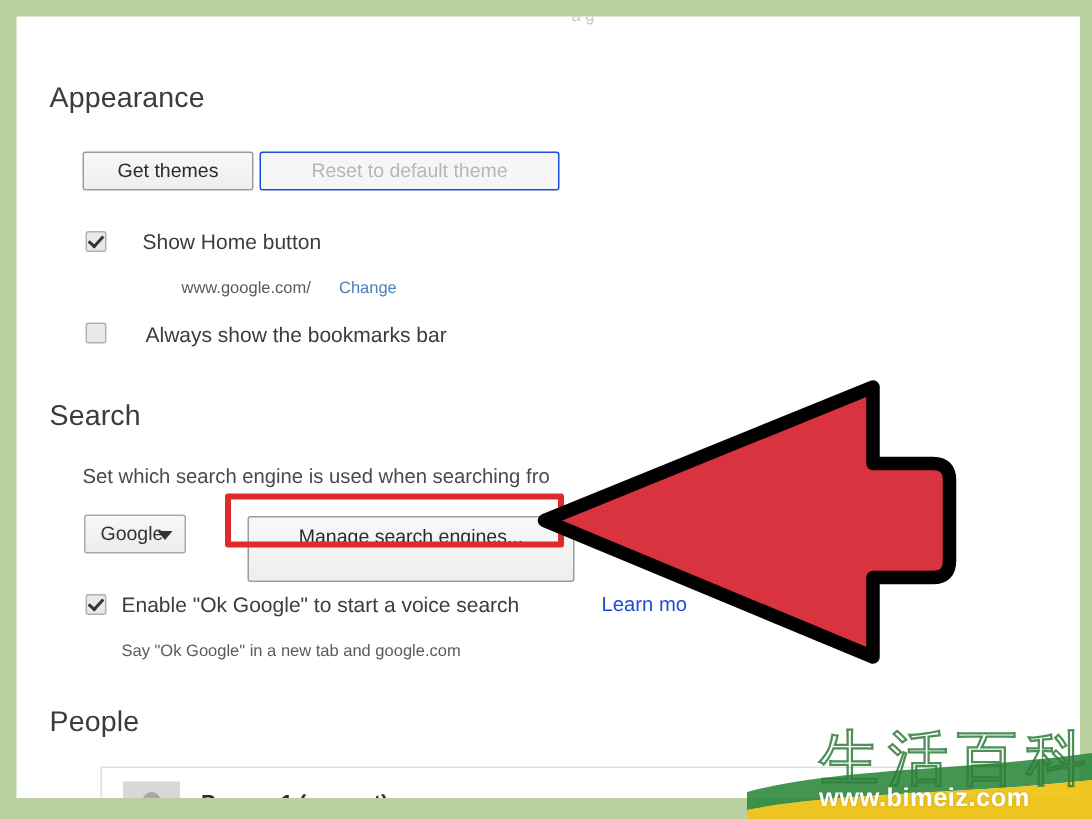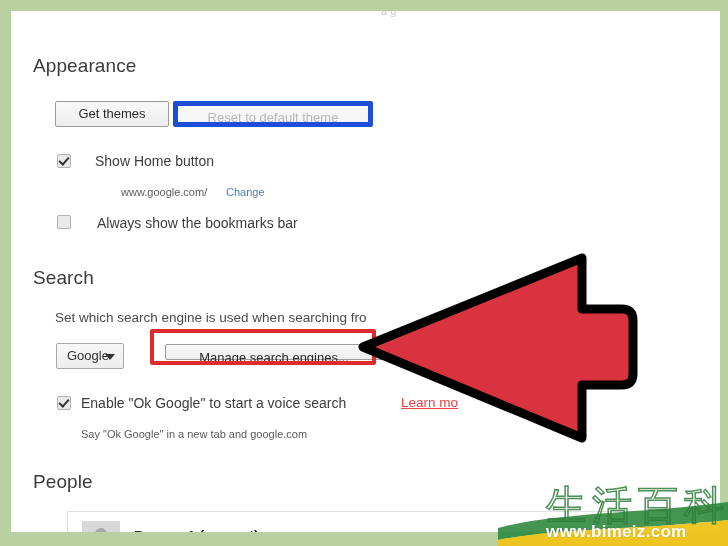--- a/index.html
+++ b/index.html
@@ -62,21 +62,21 @@
     border-radius: 2px;
     background: linear-gradient(#f8f8f8, #eeeeee);
     white-space: nowrap;
     text-align: center;
   }
   .btn.enabled {
     border: 1px solid #9c9c9c;
     color: #2a2a2a;
   }
   .btn.disabled {
-    border: 5px solid #1d4ed8;
+    border: 1px solid #1d4ed8;
     color: #b7b7b7;
     background: #f6f6f6;
   }
 
   
   .cb {
     position: absolute;
     width: 14px;
     height: 14px;
     box-sizing: border-box;
@@ -106,22 +106,21 @@
     position: absolute;
     font-size: 11px;
     color: #5a5a5a;
     white-space: nowrap;
   }
   .link {
     color: #4a7ebb;
     text-decoration: none;
   }
   .link.underline {
-    color: #ef4444;
-    text-decoration: underline;
+    color: #1d4ed8;
   }
 
   .desc {
     position: absolute;
     font-size: 13.5px;
     color: #4a4a4a;
     white-space: nowrap;
     text-align: right;
   }
 
@@ -270,21 +269,21 @@
 
     <div class="section-title" style="left:22px; top:256px;">Search</div>
 
     <div class="desc" style="left:44px; top:299px;">Set which search engine is used when searching fro</div>
 
     <div class="select" style="left:45px; top:332px; width:68px;">
       <span>Google</span>
       <span class="caret"></span>
     </div>
 
-    <div class="btn enabled" style="left:154px; top:333px; width:218px; height:16px; line-height:26px;">Manage search engines...</div>
+    <div class="btn enabled" style="left:154px; top:333px; width:218px; height:44px; line-height:26px;">Manage search engines...</div>
 
     <div class="cb checked" style="left:46px; top:385px;"></div>
     <div class="lbl" style="left:70px; top:384px;">Enable "Ok Google" to start a voice search</div>
     <div class="lbl link underline" style="left:390px; top:384px; font-size:13.5px;">Learn mo</div>
 
     <div class="sub" style="left:70px; top:417px;">Say "Ok Google" in a new tab and google.com</div>
 
     <div class="section-title" style="left:22px; top:460px;">People</div>
 
     <div id="people-panel">

